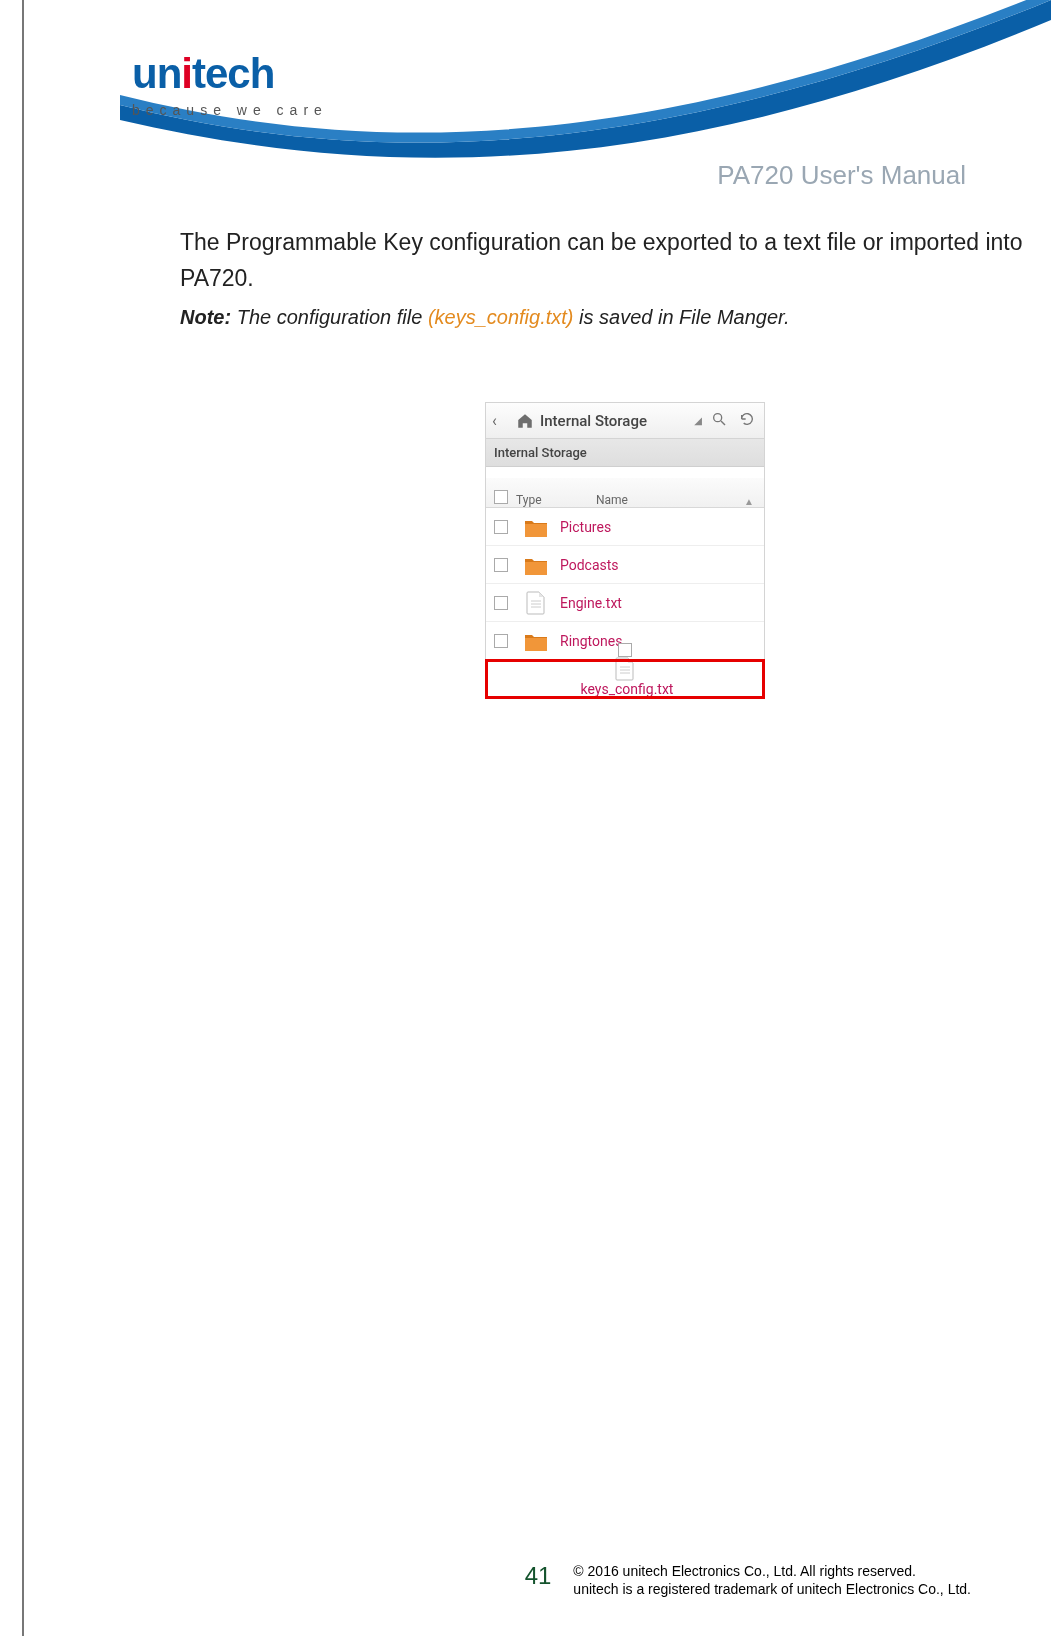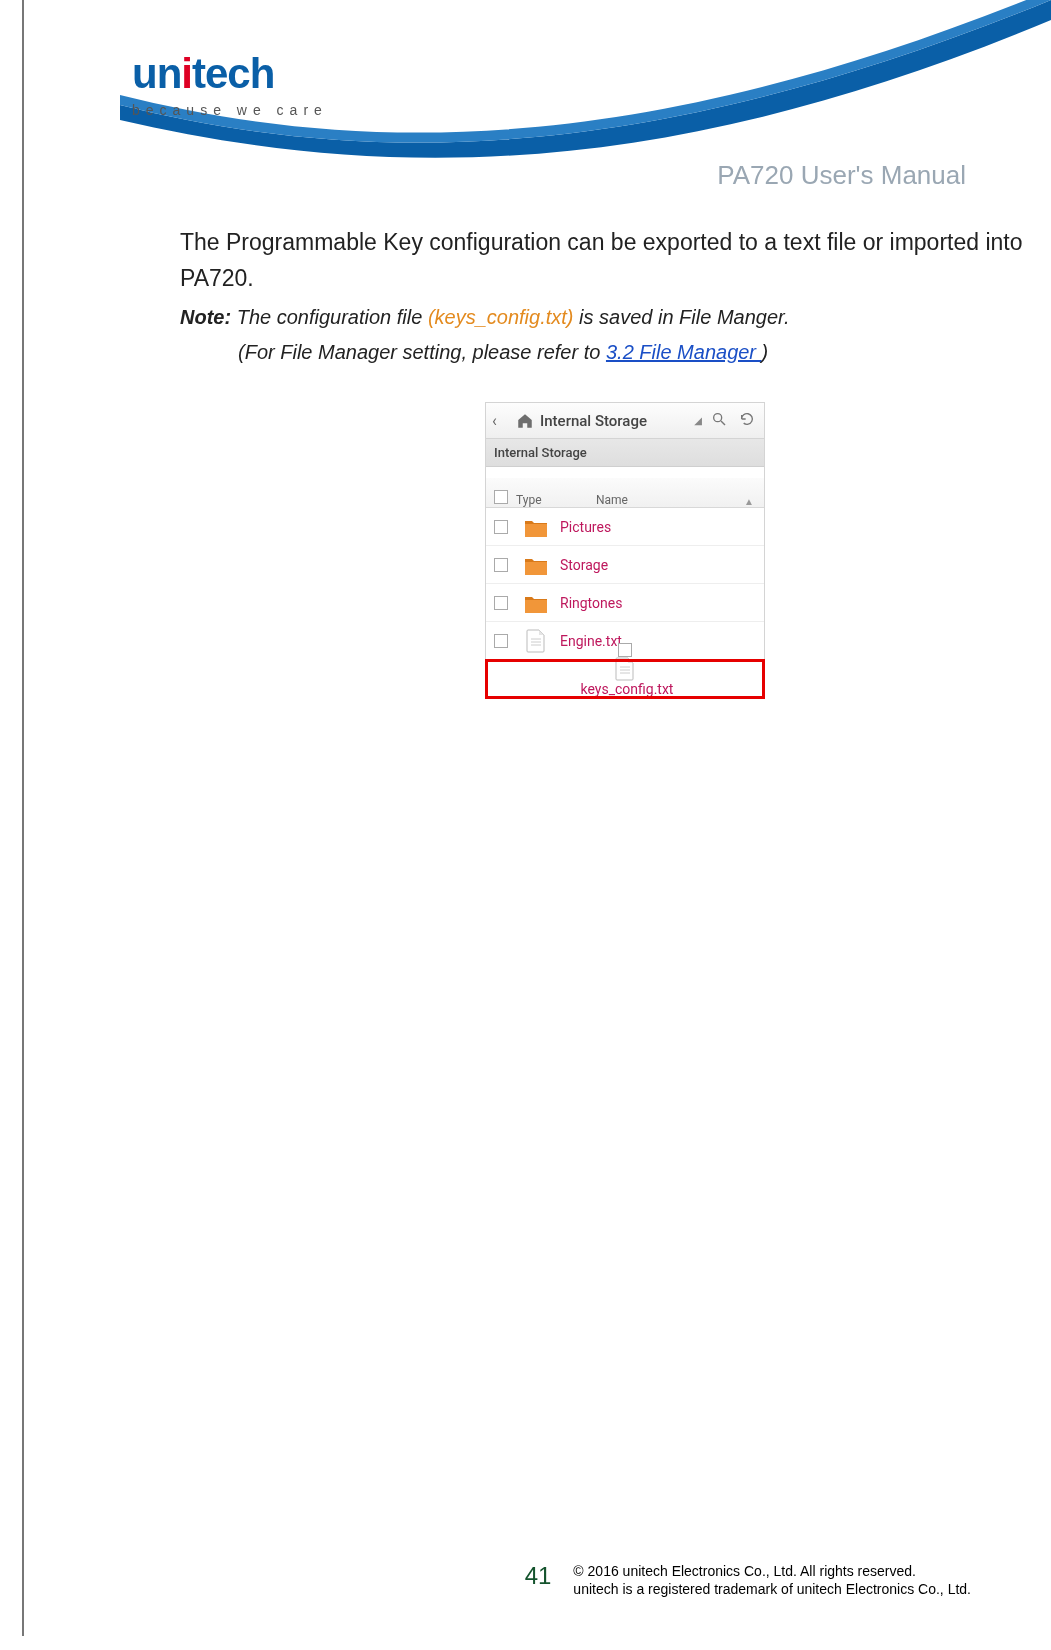--- a/index.html
+++ b/index.html
@@ -191,23 +191,20 @@
     </div>
     <div class="logo-tag">because we care</div>
   </div>
 
   <div class="doc-title">PA720 User's Manual</div>
 
   <div class="body-text">
     <div>The Programmable Key configuration can be exported to a text file or imported into PA720.</div>
     <div class="note-line">
       <span class="lbl">Note:</span><span class="ital"> The configuration file </span><span class="file">(keys_config.txt)</span><span class="ital"> is saved in File Manger.</span>
-    </div>
-    <div class="note-line2">
-      <span>(For File Manager setting, please refer to </span><a href="#">3.2 File Manager </a><span>)</span>
     </div>
   </div>
 
   <div class="fm-shot">
     <div class="fm-topbar">
       <span class="fm-back">‹</span>
       <span class="fm-hicon">
         <svg viewBox="0 0 24 24">
             <path fill="#6e6e6e" d="M3 10.5 12 3l9 7.5V21h-6v-6H9v6H3z"></path>
           </svg>
@@ -253,53 +250,53 @@
             <span class="box"></span>
           </div>
           <div class="ico">
             <span class="folder-ico">
               <svg viewBox="0 0 24 20">
                 <path fill="#d97a1a" d="M1 3h7l2 2h13v13a1 1 0 0 1-1 1H2a1 1 0 0 1-1-1z"></path>
                 <path fill="#f19639" d="M1 6h22v12a1 1 0 0 1-1 1H2a1 1 0 0 1-1-1z"></path>
               </svg>
             </span>
           </div>
-          <div class="name">Storage</div>
-        </div>
-        <div class="fm-row">
-          <div class="cb">
-            <span class="box"></span>
-          </div>
-          <div class="ico">
-            <span class="folder-ico">
-              <svg viewBox="0 0 24 20">
-                <path fill="#d97a1a" d="M1 3h7l2 2h13v13a1 1 0 0 1-1 1H2a1 1 0 0 1-1-1z"></path>
-                <path fill="#f19639" d="M1 6h22v12a1 1 0 0 1-1 1H2a1 1 0 0 1-1-1z"></path>
-              </svg>
-            </span>
-          </div>
-          <div class="name">Ringtones</div>
+          <div class="name">Podcasts</div>
         </div>
         <div class="fm-row">
           <div class="cb">
             <span class="box"></span>
           </div>
           <div class="ico">
             <span class="file-ico">
               <svg viewBox="0 0 20 24">
                 <path fill="#fff" stroke="#bbb" d="M2 1h11l5 5v16a1 1 0 0 1-1 1H2a1 1 0 0 1-1-1V2a1 1 0 0 1 1-1z"></path>
                 <path fill="#e5e5e5" d="M13 1v5h5z"></path>
                 <line x1="5" y1="10" x2="15" y2="10" stroke="#ccc"></line>
                 <line x1="5" y1="13" x2="15" y2="13" stroke="#ccc"></line>
                 <line x1="5" y1="16" x2="15" y2="16" stroke="#ccc"></line>
               </svg>
             </span>
           </div>
           <div class="name">Engine.txt</div>
         </div>
+        <div class="fm-row">
+          <div class="cb">
+            <span class="box"></span>
+          </div>
+          <div class="ico">
+            <span class="folder-ico">
+              <svg viewBox="0 0 24 20">
+                <path fill="#d97a1a" d="M1 3h7l2 2h13v13a1 1 0 0 1-1 1H2a1 1 0 0 1-1-1z"></path>
+                <path fill="#f19639" d="M1 6h22v12a1 1 0 0 1-1 1H2a1 1 0 0 1-1-1z"></path>
+              </svg>
+            </span>
+          </div>
+          <div class="name">Ringtones</div>
+        </div>
         <div class="fm-row highlight">
           <div class="cb">
             <span class="box"></span>
           </div>
           <div class="ico">
             <span class="file-ico">
               <svg viewBox="0 0 20 24">
                 <path fill="#fff" stroke="#bbb" d="M2 1h11l5 5v16a1 1 0 0 1-1 1H2a1 1 0 0 1-1-1V2a1 1 0 0 1 1-1z"></path>
                 <path fill="#e5e5e5" d="M13 1v5h5z"></path>
                 <line x1="5" y1="10" x2="15" y2="10" stroke="#ccc"></line>

